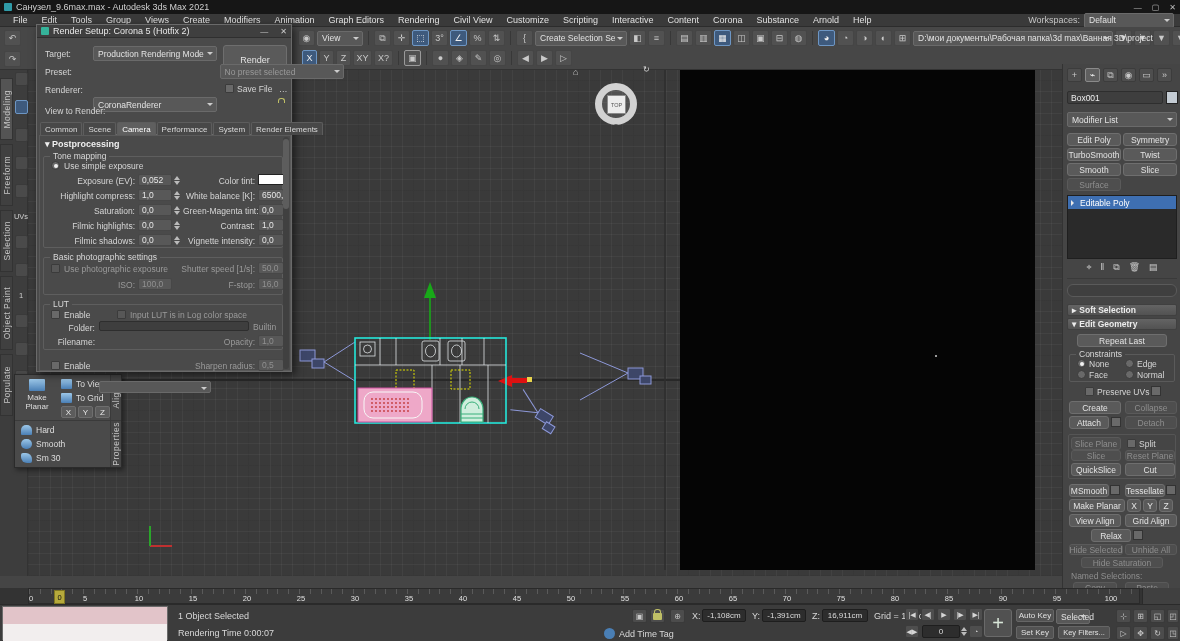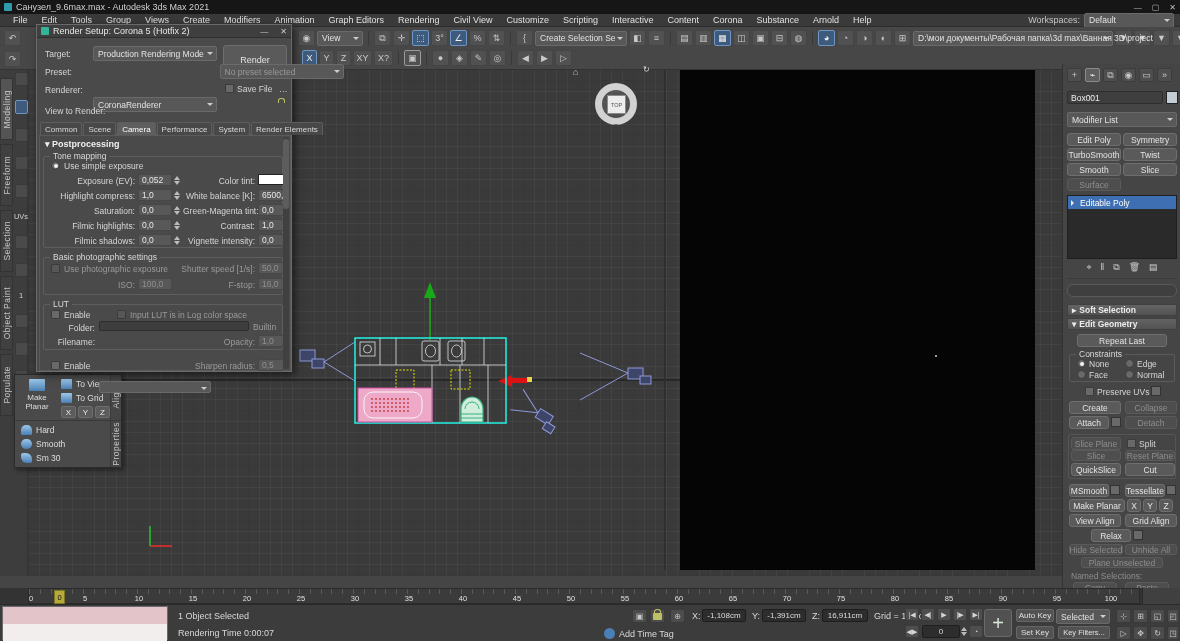--- a/index.html
+++ b/index.html
@@ -624,21 +624,21 @@
     <span class="b cbtn" style="left:6px;top:435px;width:56px">Make Planar</span>
     <span class="b cbtn" style="left:64px;top:435px;width:14px">X</span>
     <span class="b cbtn" style="left:80px;top:435px;width:14px">Y</span>
     <span class="b cbtn" style="left:96px;top:435px;width:14px">Z</span>
     <span class="b cbtn" style="left:6px;top:450px;width:52px">View Align</span>
     <span class="b cbtn" style="left:62px;top:450px;width:52px">Grid Align</span>
     <span class="b cbtn" style="left:28px;top:465px;width:40px">Relax</span>
     <span class="abs" style="left:70px;top:466px;width:10px;height:10px;background:#696969;border:1px solid #333"></span>
     <span class="b cbtn dis" style="left:6px;top:480px;width:54px;height:11px">Hide Selected</span>
     <span class="b cbtn dis" style="left:62px;top:480px;width:52px;height:11px">Unhide All</span>
-    <span class="b cbtn dis" style="left:18px;top:493px;width:82px;height:11px">Plane Unselected</span>
+    <span class="b cbtn dis" style="left:18px;top:493px;width:82px;height:11px">Hide Saturation</span>
     <span class="lb abs" style="left:8px;top:507px;color:#8e8e8e">Named Selections:</span>
     <span class="b cbtn dis" style="left:10px;top:518px;width:44px;height:11px">Copy</span>
     <span class="b cbtn dis" style="left:62px;top:518px;width:44px;height:11px">Paste</span>
   </div>
 
 
   <div class="trackbar">
     <div class="ruler">
       <div class="marker0">0</div>
     <span class="tick-label" style="left: 2px;">0</span>
@@ -697,21 +697,21 @@
     <span class="pb" style="left:969px;top:3px">▶|</span>
     <span class="pb" style="left:905px;top:20px">◀▶</span>
     <div class="cfld" style="left:922px;top:20px;width:38px">0</div>
     <span class="spin" style="left:960px;top:20px">
         <i class="u"></i>
         <i class="d"></i>
       </span>
     <span class="pb" style="left:969px;top:20px">◔</span>
     <div class="bigplus">+</div>
     <div class="kbtn" style="left:1016px;top:4px;width:38px">Auto Key</div>
-    <span class="dd abs" style="left:1056px;top:4px;width:54px">Selected</span>
+    <span class="dd abs" style="left:1056px;top:4px;width:34px">Selected</span>
     <div class="kbtn" style="left:1016px;top:21px;width:38px">Set Key</div>
     <div class="kbtn" style="left:1058px;top:21px;width:52px;font-size:7.5px">Key Filters...</div>
     
     <span class="sic" style="left:1116px;top:4px">⊹</span>
     <span class="sic" style="left:1133px;top:4px">⊞</span>
     <span class="sic" style="left:1150px;top:4px">◱</span>
     <span class="sic" style="left:1167px;top:4px;width:12px">◰</span>
     <span class="sic" style="left:1116px;top:21px">▷</span>
     <span class="sic" style="left:1133px;top:21px">✥</span>
     <span class="sic" style="left:1150px;top:21px">↻</span>

